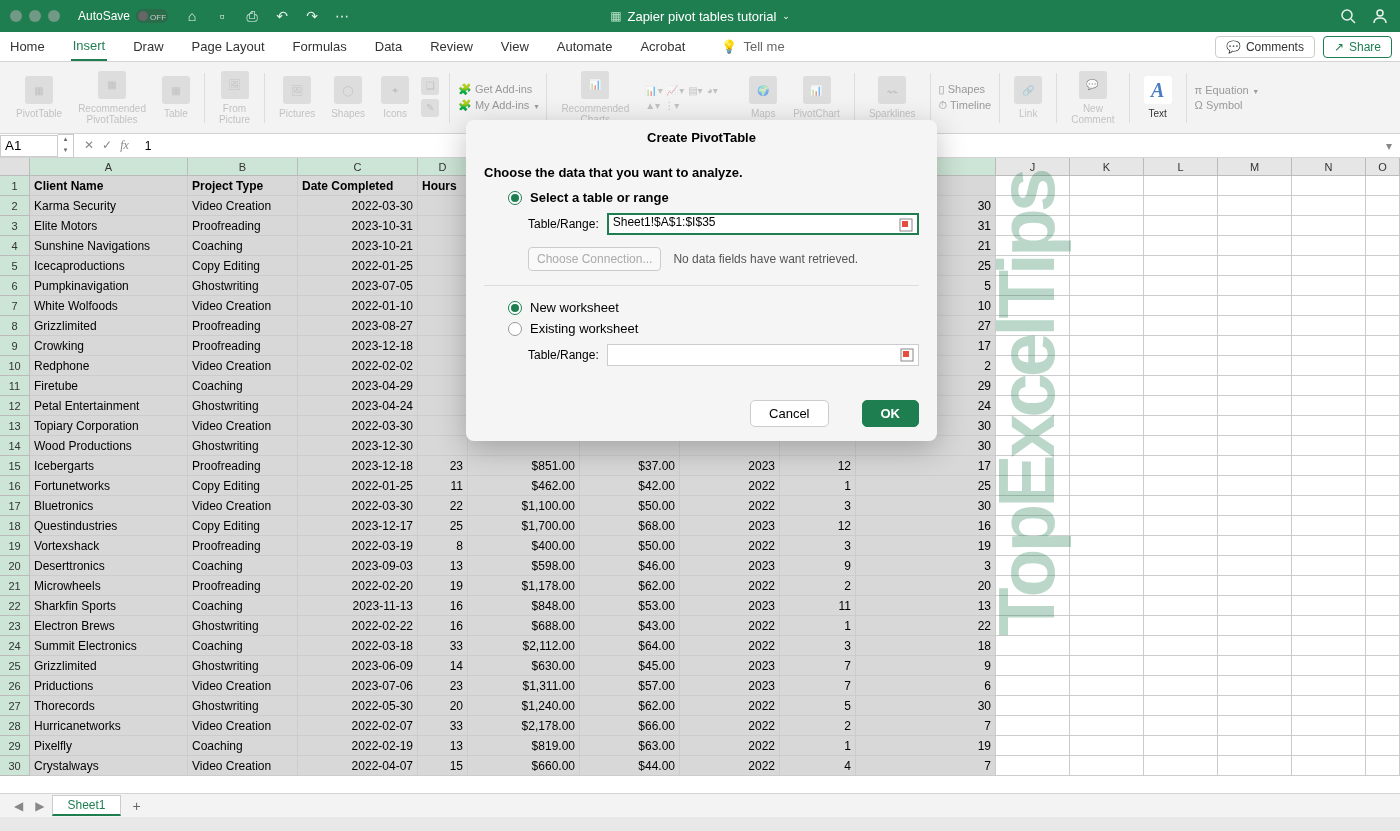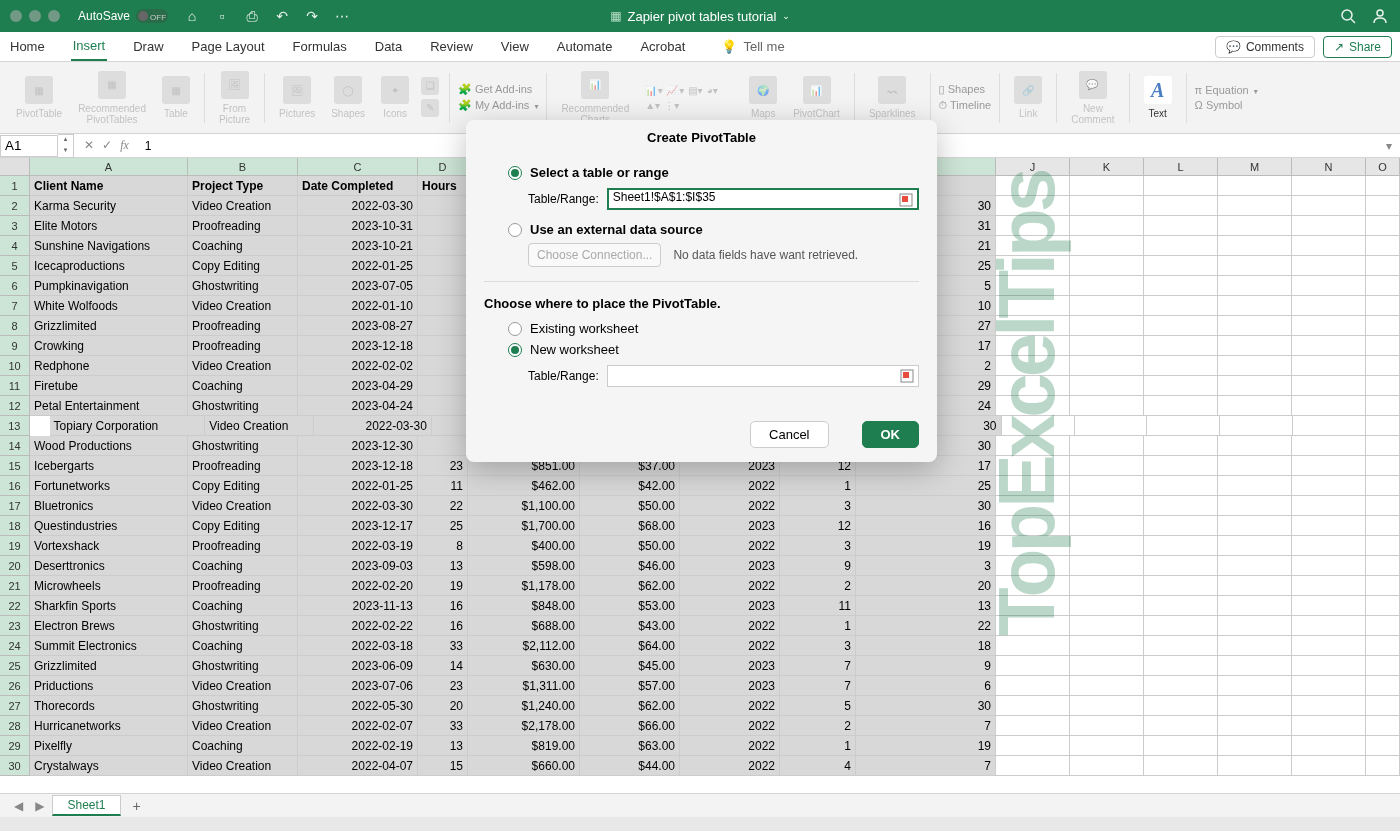--- a/index.html
+++ b/index.html
@@ -511,21 +511,21 @@
         <div class="cell sel num" style="width: 140px;">24</div>
         <div class="cell" style="width: 74px;"></div>
         <div class="cell" style="width: 74px;"></div>
         <div class="cell" style="width: 74px;"></div>
         <div class="cell" style="width: 74px;"></div>
         <div class="cell" style="width: 74px;"></div>
         <div class="cell" style="width: 34px;"></div>
       </div>
       <div class="row">
         <div class="row-h sel">13</div>
-        <div class="cell sel" style="width: 158px; margin-left: 20px;">Topiary Corporation</div>
+        <div class="cell sel" style="width: 158px;">Topiary Corporation</div>
         <div class="cell sel" style="width: 110px;">Video Creation</div>
         <div class="cell sel num" style="width: 120px;">2022-03-30</div>
         <div class="cell sel num" style="width: 50px;"></div>
         <div class="cell sel num" style="width: 112px;"></div>
         <div class="cell sel num" style="width: 100px;"></div>
         <div class="cell sel num" style="width: 100px;"></div>
         <div class="cell sel num" style="width: 76px;"></div>
         <div class="cell sel num" style="width: 140px;">30</div>
         <div class="cell" style="width: 74px;"></div>
         <div class="cell" style="width: 74px;"></div>
@@ -847,53 +847,49 @@
 <div class="sheet-tabs">
   <span class="st-nav">◀</span>
   <span class="st-nav">▶</span>
   <div class="sheet-tab">Sheet1</div>
   <span class="add-sheet">+</span>
 </div>
 
 <div class="dialog">
   <div class="dialog-title">Create PivotTable</div>
   <div class="dialog-body">
+    <div class="dlg-heading">Choose the data that you want to analyze.</div>
     <div class="dlg-option">
       <div class="radio checked"></div>
       <span class="opt-label">Select a table or range</span>
     </div>
     <div class="dlg-field">
       <label>Table/Range:</label>
       <div class="dlg-input">
         <span>Sheet1!$A$1:$I$35</span>
         <span class="collapse-btn">
             <svg width="14" height="14" viewBox="0 0 14 14">
               <rect x="1" y="1" width="12" height="12" fill="none" stroke="#888"></rect>
               <rect x="3" y="3" width="6" height="6" fill="#e74c3c"></rect>
             </svg>
           </span>
       </div>
     </div>
-    <div class="dlg-option">
-      <div class="radio"></div>
-      <span class="opt-label">Use an external data source</span>
-    </div>
     <div class="dlg-sub">
       <button class="choose-btn">Choose Connection...</button>
       <span class="no-data-msg">No data fields have want retrieved.</span>
     </div>
     <hr class="dlg-hr">
-    <div class="dlg-heading">Choose where to place the PivotTable.</div>
+    <div class="dlg-option">
+      <div class="radio checked"></div>
+      <span>New worksheet</span>
+    </div>
     <div class="dlg-option">
       <div class="radio"></div>
       <span>Existing worksheet</span>
-    </div>
-    <div class="dlg-option">
-      <div class="radio checked"></div>
-      <span>New worksheet</span>
     </div>
     <div class="dlg-field">
       <label>Table/Range:</label>
       <div class="dlg-input plain">
         <span class="collapse-btn">
             <svg width="14" height="14" viewBox="0 0 14 14">
               <rect x="1" y="1" width="12" height="12" fill="none" stroke="#888"></rect>
               <rect x="3" y="3" width="6" height="6" fill="#e74c3c"></rect>
             </svg>
           </span>

